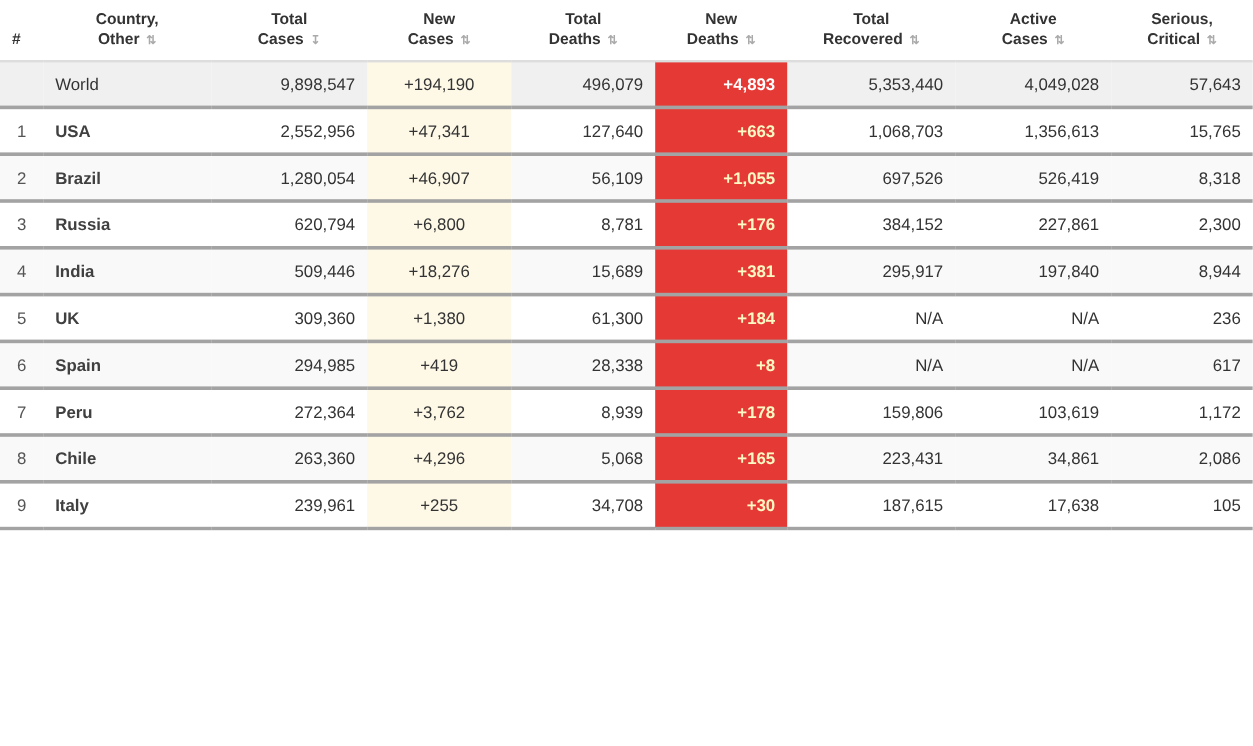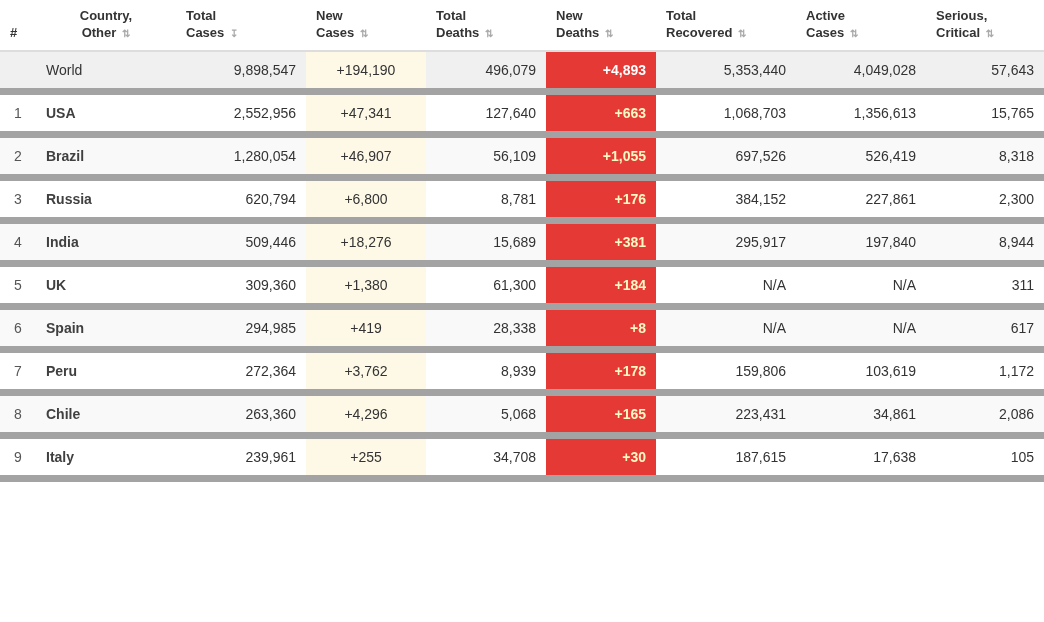--- a/index.html
+++ b/index.html
@@ -11,40 +11,40 @@
     }
     table {
       width: 1044px;
       border-collapse: collapse;
     }
     thead tr {
       background: #fff;
     }
     thead th {
       padding: 8px 10px;
-      text-align: left;
+      text-align: center;
       font-weight: bold;
       font-size: 13px;
       color: #333;
       border-bottom: 2px solid #ddd;
       vertical-align: bottom;
       line-height: 1.3;
       position: relative;
     }
     thead th:first-child {
       text-align: left;
     }
     thead th .sort-icon {
       display: inline-block;
       color: #aaa;
       font-size: 10px;
       margin-left: 2px;
     }
     tbody tr {
-      border-bottom: 7px solid #a3a3a3;
+      border-bottom: 3px solid #a3a3a3;
     }
     tbody tr:nth-child(odd) {
       background: #f9f9f9;
     }
     tbody tr:nth-child(even) {
       background: #fff;
     }
     
     tbody tr.world-row {
       background: #f0f0f0;
@@ -206,21 +206,21 @@
       </tr>
       <tr>
         <td>5</td>
         <td class="country-cell"><a href="#">UK</a></td>
         <td>309,360</td>
         <td class="new-cases-cell">+1,380</td>
         <td>61,300</td>
         <td class="new-deaths-cell">+184</td>
         <td>N/A</td>
         <td>N/A</td>
-        <td>311</td>
+        <td>236</td>
       </tr>
       <tr>
         <td>6</td>
         <td class="country-cell"><a href="#">Spain</a></td>
         <td>294,985</td>
         <td class="new-cases-cell">+419</td>
         <td>28,338</td>
         <td class="new-deaths-cell">+8</td>
         <td>N/A</td>
         <td>N/A</td>

